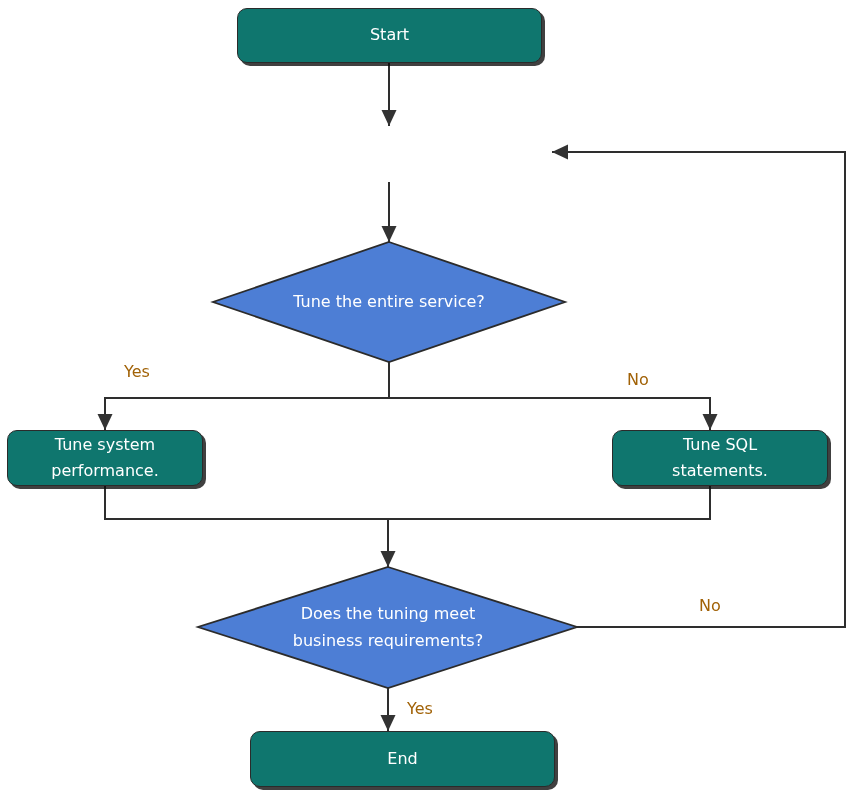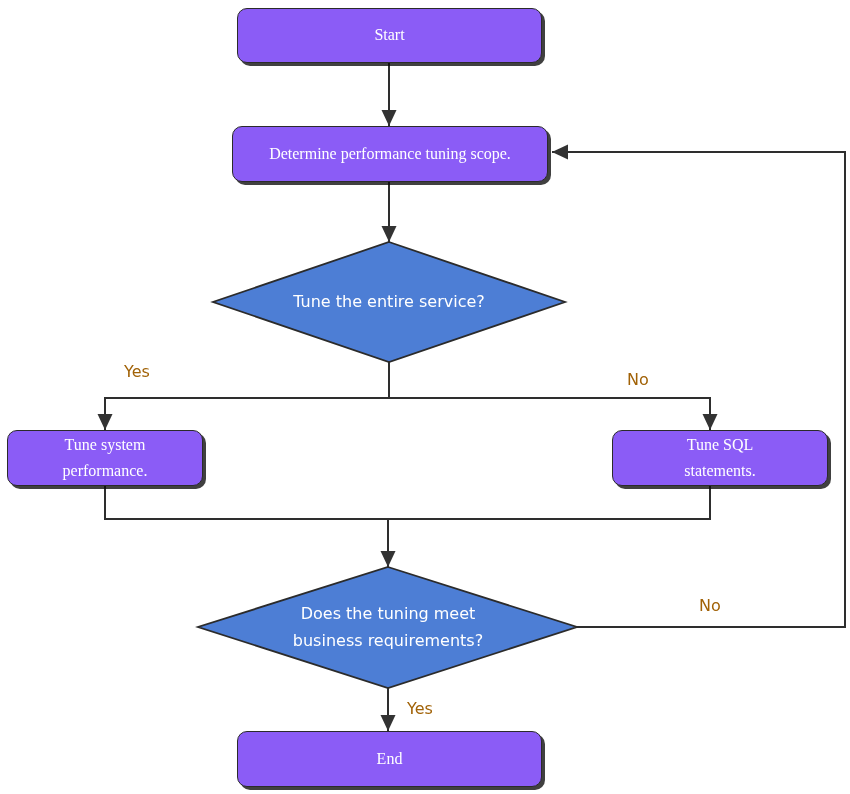--- a/index.html
+++ b/index.html
@@ -27,25 +27,24 @@
     display: flex;
     align-items: center;
     justify-content: center;
     text-align: center;
     color: #ffffff;
     font-size: 16px;
     line-height: 1.65;
     box-sizing: border-box;
   }
   .node.rect {
-    background: #8b5cf6;
+    background: #0f766e;
     border: 1.6px solid #2b2b2b;
     border-radius: 10px;
     box-shadow: 3px 3px 0 rgba(10, 10, 10, 0.78);
-    font-family: Liberation Serif, serif;
   }
   .node.diamond-label {
     background: transparent;
     border: none;
   }
   .node span {
     display: inline-block;
   }
   .edge-label {
     position: absolute;
@@ -54,21 +53,21 @@
     color: #a16207;
     font-size: 16px;
     line-height: 1;
     white-space: nowrap;
   }
   
   #node-start            { left: 237px; top: 8px;   width: 305px; height: 55px; }
   #node-determine-scope  { left: 232px; top: 126px; width: 316px; height: 56px; }
   #node-tune-system      { left: 7px;   top: 430px; width: 196px; height: 56px; }
   #node-tune-sql         { left: 612px; top: 430px; width: 216px; height: 56px; }
-  #node-end              { left: 237px; top: 731px; width: 305px; height: 56px; }
+  #node-end              { left: 250px; top: 731px; width: 305px; height: 56px; }
   #label-tune-entire     { left: 213px; top: 242px; width: 352px; height: 120px; }
   #label-meets-req       { left: 198px; top: 567px; width: 380px; height: 121px; }
   .w-narrow  { max-width: 140px; }
   .w-scope   { max-width: 284px; }
   .w-decide2 { max-width: 215px; }
   #edge-label-yes-entire { left: 137px; top: 372px; }
   #edge-label-no-entire  { left: 638px; top: 380px; }
   #edge-label-no-meets   { left: 710px; top: 606px; }
   #edge-label-yes-meets  { left: 420px; top: 709px; }
 </style>
@@ -97,23 +96,20 @@
     </g>
 
     <polygon points="389,242 565,302 389,362 213,302" fill="#4d7ed5" stroke="#2b2b2b" stroke-width="1.8"></polygon>
     <polygon points="388,567 577,627 388,688 198,627" fill="#4d7ed5" stroke="#2b2b2b" stroke-width="1.8"></polygon>
   </svg>
 
   <div class="node rect" id="node-start">
     <span>Start</span>
   </div>
 
-  <div class="node rect" id="node-determine-scope">
-    <span class="w-scope">Determine performance tuning scope.</span>
-  </div>
 
   <div class="node diamond-label" id="label-tune-entire">
     <span>Tune the entire service?</span>
   </div>
 
   <div class="node rect" id="node-tune-system">
     <span class="w-narrow">Tune system performance.</span>
   </div>
 
   <div class="node rect" id="node-tune-sql">

